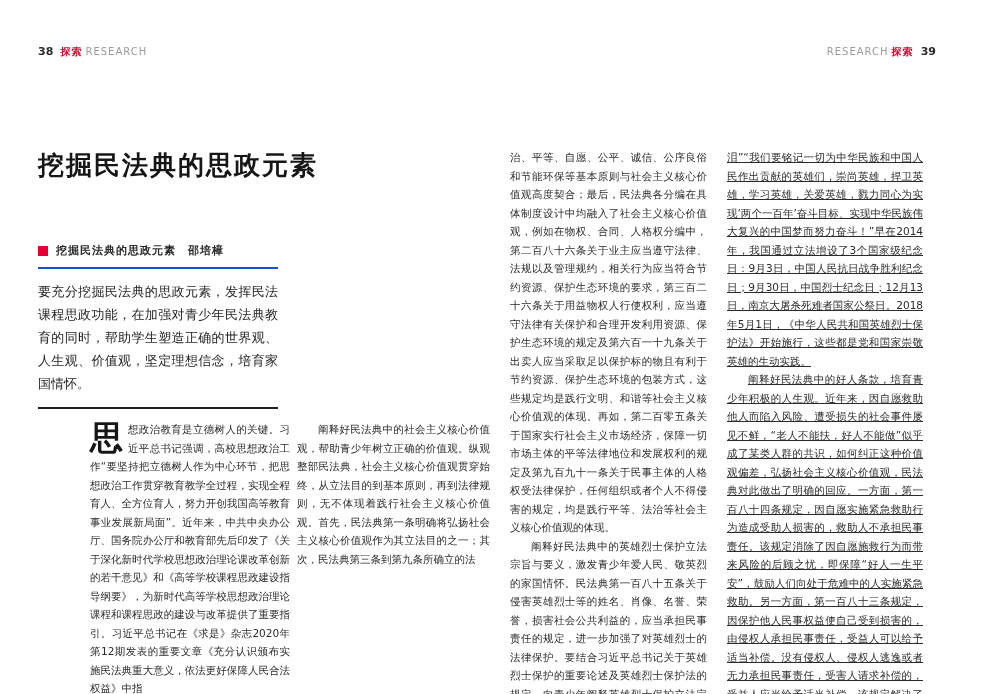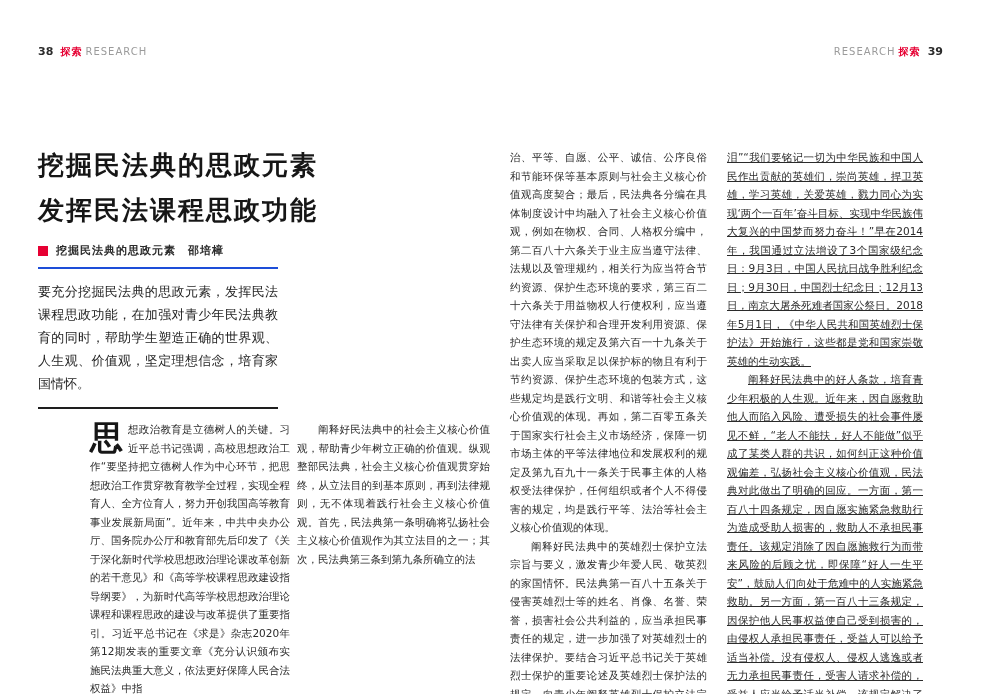--- a/index.html
+++ b/index.html
@@ -11,21 +11,21 @@
     font-family:"DejaVu Sans","Liberation Sans",sans-serif;
     color:#262626;
   }
   
   .runhead{
     position:absolute;top:45px;
     font-size:10px;letter-spacing:1px;
     white-space:nowrap;
   }
   .runhead-left{left:38px;}
-  .runhead-right{right:41px;text-align:right;}
+  .runhead-right{right:48px;text-align:right;}
   .pageno{font-weight:bold;color:#2b2b2b;font-size:11px;letter-spacing:0;margin-top:24px;}
   .sec-cn{color:var(--red);font-weight:bold;margin:0 3px;}
   .sec-en{color:#9b9b9b;}
   
   .title{
     position:absolute;left:38px;top:143px;
     font-size:26px;line-height:45px;font-weight:bold;
     letter-spacing:2px;color:#161616;text-align:center;
   }
   .byline{
@@ -75,21 +75,20 @@
     <span class="sec-cn">探索</span><span class="sec-en">RESEARCH</span>
   </div>
 
   <div class="runhead runhead-right">
     <span class="sec-en">RESEARCH</span><span class="sec-cn">探索</span>
     <span class="pageno">39</span>
   </div>
 
   <div class="title">
     <div>挖掘民法典的思政元素</div>
-    <div>发挥民法课程思政功能</div>
   </div>
 
   <div class="byline">
     <span class="marker"></span>
     <span>挖掘民法典的思政元素　邵培樟</span>
   </div>
 
   <div class="abstract">
     <span>要充分挖掘民法典的思政元素，发挥民法课程思政功能，在加强对青少年民法典教育的同时，帮助学生塑造正确的世界观、人生观、价值观，坚定理想信念，培育家国情怀。</span>
   </div>

